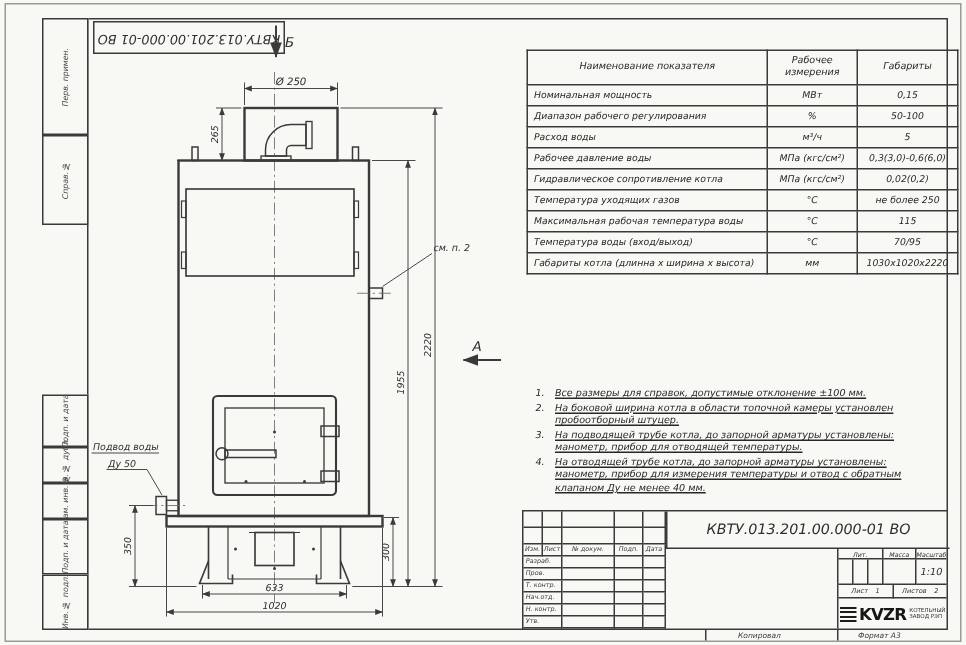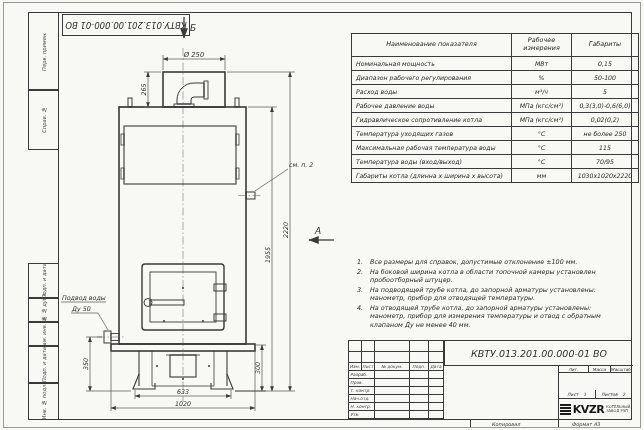--- a/index.html
+++ b/index.html
@@ -20,21 +20,21 @@
   table.tech-table{border-collapse:collapse;width:100%;table-layout:fixed;padding-left:12px;}
   .tech-table th,.tech-table td{border:1px solid #3a3a3a;font-style:italic;font-weight:normal;color:#282828;overflow:hidden;}
   .tech-table th{font-size:6.4px;height:20px;text-align:center;white-space:pre-line;line-height:1.2;}
   .tech-table td{font-size:6.2px;height:13px;padding:0 2px;}
   .c-name{width:157px;} td.c-name{text-align:left;padding-left:4px;}
   .c-unit{width:57px;text-align:center;}
   .c-val{width:64px;text-align:center;}
   .notes{position:absolute;left:357px;top:258px;width:268px;}
   .note{display:flex;font-size:6.4px;font-style:italic;line-height:1.3;margin-bottom:1.5px;color:#282828;}
   .note-num{width:13px;flex:none;}
-  .note-text{flex:1;}
+  .note-text{flex:1;text-decoration:underline;}
   .stamp{position:absolute;left:348px;top:340px;width:284px;height:80px;border:1.7px solid #3a3a3a;box-sizing:border-box;font-style:italic;background:#f8f8f5;}
   .stamp-left{position:absolute;left:0;top:0;width:95px;height:100%;display:grid;grid-template-columns:13px 13px 35px 19px 15px;grid-template-rows:11px 11px 8px repeat(6,1fr);}
   .stamp-left>div{border-right:1px solid #3a3a3a;border-bottom:1px solid #3a3a3a;font-size:4.3px;display:flex;align-items:center;justify-content:center;overflow:hidden;white-space:nowrap;color:#3c3c3c;}
   .stamp-left>div.lab{grid-column:span 2;justify-content:flex-start;padding-left:1.5px;}
   .stamp-doc{position:absolute;left:95px;top:0;width:189px;height:25px;box-sizing:border-box;border-left:1px solid #3a3a3a;border-bottom:1px solid #3a3a3a;display:flex;align-items:center;justify-content:center;font-size:9.5px;white-space:nowrap;}
   .stamp-name{position:absolute;left:95px;top:25px;width:114px;bottom:0;box-sizing:border-box;border-left:1px solid #3a3a3a;display:flex;flex-direction:column;align-items:center;justify-content:center;gap:2px;text-align:center;}
   .stamp-name .l1{font-size:8px;} .stamp-name .l2{font-size:7px;white-space:nowrap;}
   .stamp-rgrid{position:absolute;left:209px;top:25px;right:0;bottom:0;box-sizing:border-box;border-left:1px solid #3a3a3a;}
   .rrow{position:absolute;left:0;right:0;display:flex;}
   .rcell{box-sizing:border-box;border-right:1px solid #3a3a3a;border-bottom:1px solid #3a3a3a;display:flex;align-items:center;justify-content:center;overflow:hidden;white-space:nowrap;}
@@ -341,20 +341,27 @@
 
     <div class="stamp-doc">КВТУ.013.201.00.000-01 ВО</div>
 
 
     <div class="stamp-rgrid">
       <div class="rrow" style="top:0;height:7px;">
         <div class="rcell" style="width:30px;font-size:4.2px;">Лит.</div>
         <div class="rcell" style="width:22px;font-size:4.2px;">Масса</div>
         <div class="rcell" style="flex:1;font-size:4.2px;">Масштаб</div>
       </div>
+      <div class="rrow" style="top:7px;height:17px;">
+        <div class="rcell" style="width:10px;"></div>
+        <div class="rcell" style="width:10px;"></div>
+        <div class="rcell" style="width:10px;"></div>
+        <div class="rcell" style="width:22px;"></div>
+        <div class="rcell" style="flex:1;font-size:6.5px;">1:10</div>
+      </div>
       <div class="rrow" style="top:24px;height:9px;">
         <div class="rcell" style="width:37px;gap:5px;font-size:4.4px;">
           <span>Лист</span>
             <span>1</span>
         </div>
         <div class="rcell" style="flex:1;gap:5px;font-size:4.4px;">
           <span>Листов</span>
             <span>2</span>
         </div>
       </div>

